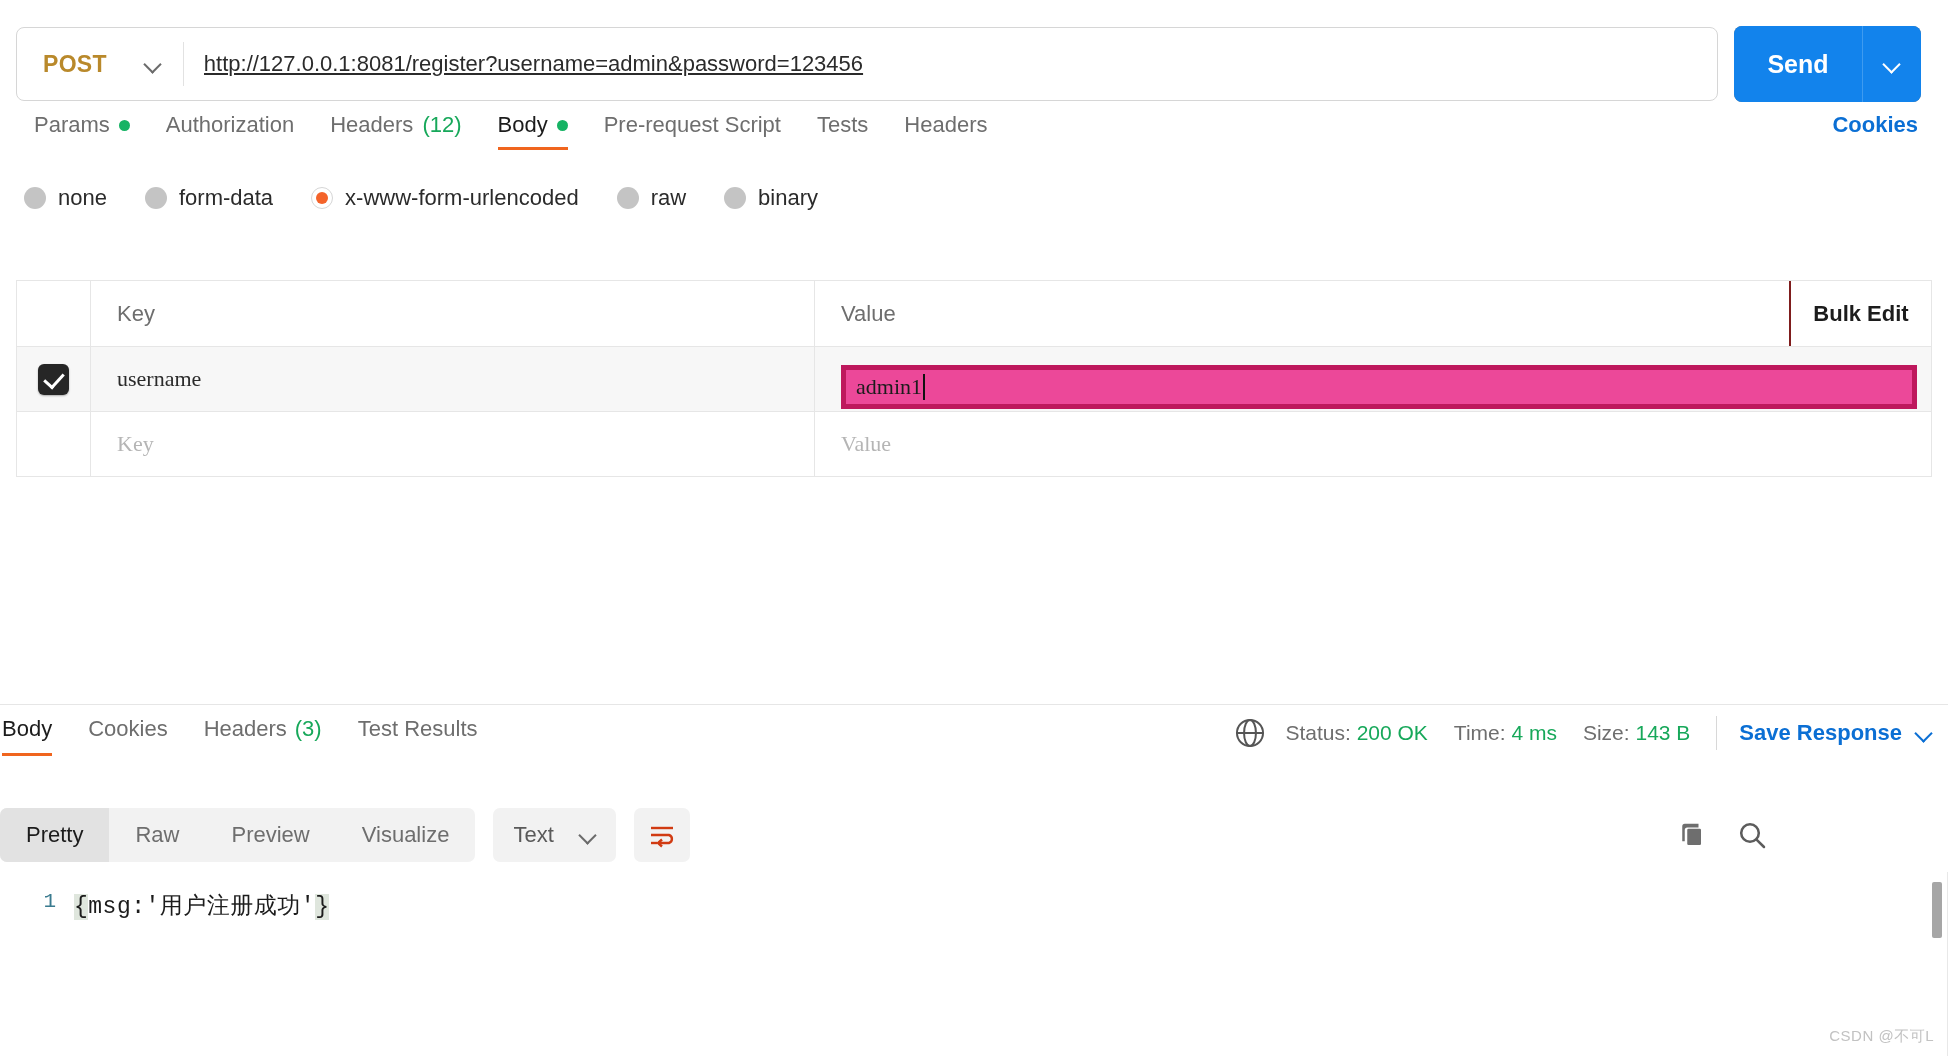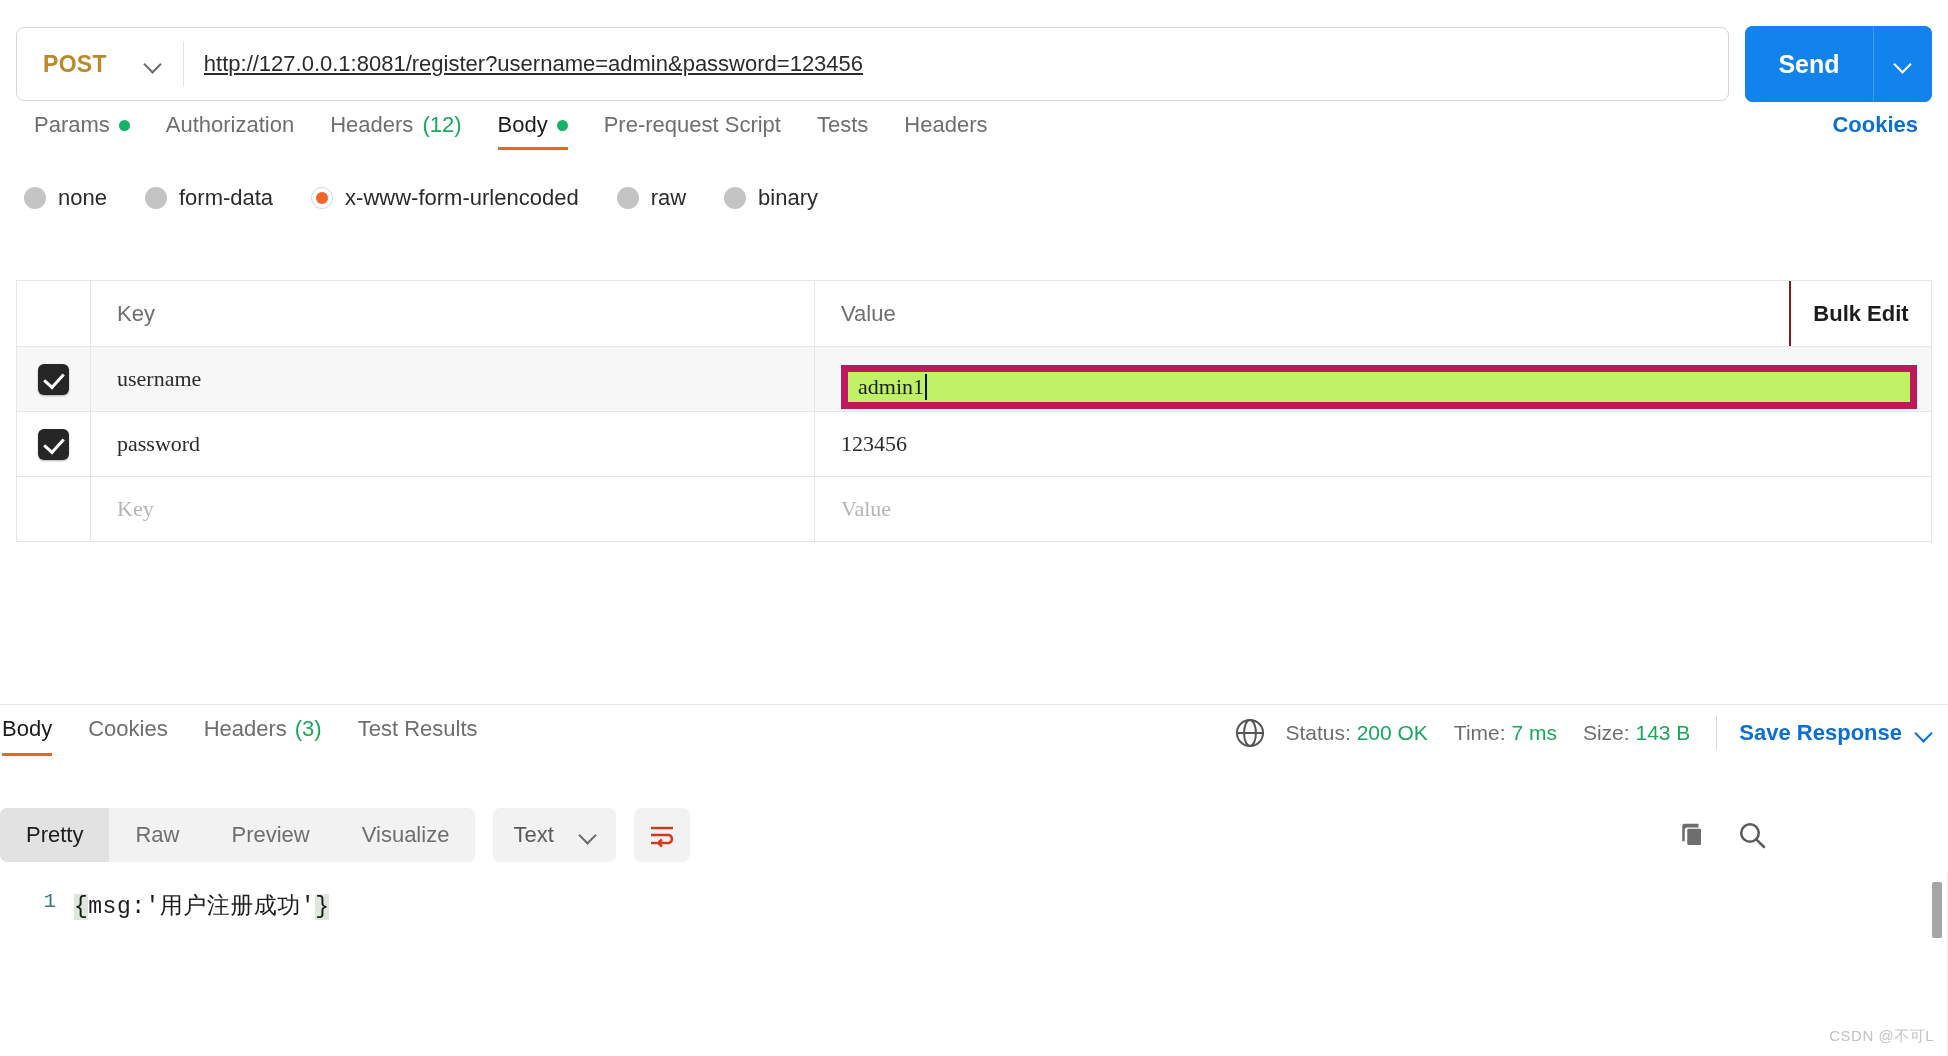--- a/index.html
+++ b/index.html
@@ -9,21 +9,21 @@
     background: #ffffff;
     font-family: "Liberation Sans", sans-serif;
     color: #2b2b2b;
     overflow: hidden;
   }
   .app { position: relative; width: 1948px; height: 1056px; background: #fff; }
 
   
   .urlbar-row {
     position: absolute; left: 0; top: 0; width: 1948px; height: 128px;
-    display: flex; align-items: center; padding: 0 16px 0 16px; gap: 0;
+    display: flex; align-items: center; padding: 0 27px 0 16px; gap: 0;
   }
   .url-wrap {
     flex: 1; height: 74px; border: 1px solid #d6d6d6; border-radius: 8px;
     display: flex; align-items: center; background: #fff;
   }
   .method-select {
     display: flex; align-items: center; gap: 38px;
     padding: 0 22px 0 26px; height: 100%; cursor: pointer;
   }
   .method-label {
@@ -141,21 +141,21 @@
     width: 31px; height: 31px; border-radius: 6px; background: #262626;
     position: relative; cursor: pointer; box-shadow: 0 1px 2px rgba(0,0,0,.3);
   }
   .checkbox::after {
     content: ""; position: absolute; left: 10px; top: 5px;
     width: 9px; height: 16px;
     border-right: 3.5px solid #fff; border-bottom: 3.5px solid #fff;
     transform: rotate(42deg);
   }
   .value-editor {
-    width: 100%; height: 44px; border: 7px solid #be185d; background: #bef264;
+    width: 100%; height: 44px; border: 5px solid #be185d; background: #ec4899;
     display: flex; align-items: center; padding: 0 10px;
     font-size: 22px; color: #1c1c1c; position: relative; margin-top: 16px;
   }
   .caret-bar {
     display: inline-block; width: 2px; height: 26px; background: #111;
     margin-left: 1px;
   }
 
   
   .resp-divider {
@@ -342,31 +342,20 @@
         <span>username</span>
       </div>
       <div class="cell-value">
         <div class="value-editor">
           <span>admin1</span>
             <span class="caret-bar"></span>
         </div>
       </div>
     </div>
 
-    <div class="kv-row data">
-      <div class="cell-check">
-        <span class="checkbox"></span>
-      </div>
-      <div class="cell-key">
-        <span>password</span>
-      </div>
-      <div class="cell-value">
-        <span>123456</span>
-      </div>
-    </div>
 
     <div class="kv-row data">
       <div class="cell-check"></div>
       <div class="cell-key">
         <span class="ph">Key</span>
       </div>
       <div class="cell-value">
         <span class="ph">Value</span>
       </div>
     </div>
@@ -395,21 +384,21 @@
         <circle cx="12" cy="12" r="9.2" fill="none" stroke="#555" stroke-width="1.4"></circle>
         <ellipse cx="12" cy="12" rx="4.2" ry="9.2" fill="none" stroke="#555" stroke-width="1.4"></ellipse>
         <line x1="2.8" y1="12" x2="21.2" y2="12" stroke="#555" stroke-width="1.4"></line>
       </svg>
       <span class="meta-item">
         <span>Status:</span>
         <span class="meta-val">200 OK</span>
       </span>
       <span class="meta-item">
         <span>Time:</span>
-        <span class="meta-val">7 ms</span>
+        <span class="meta-val">4 ms</span>
       </span>
       <span class="meta-item">
         <span>Size:</span>
         <span class="meta-val">143 B</span>
       </span>
       <span class="meta-div"></span>
       <span class="save-resp">
         <span>Save Response</span>
         <span class="chev blue"></span>
       </span>

